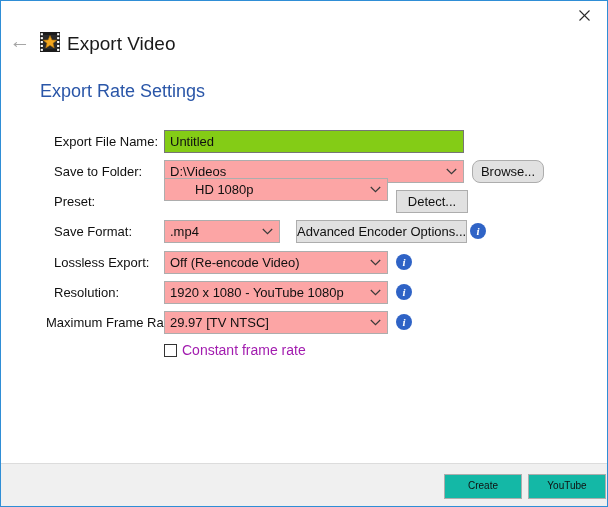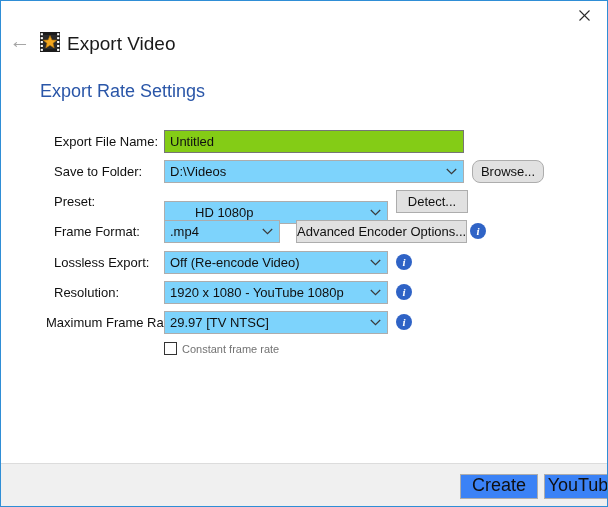--- a/index.html
+++ b/index.html
@@ -88,21 +88,21 @@
     color: #101010;
   }
   .textinput {
     background: #84cc16;
     border: 1px solid #767676;
     padding: 0 5px;
     height: 23px;
     line-height: 21px;
   }
   .combo {
-    background: #7dd3fc;
+    background: #fca5a5;
     border: 1px solid #adadad;
     height: 23px;
     line-height: 21px;
     padding: 0 22px 0 5px;
     overflow: hidden;
     white-space: nowrap;
     cursor: default;
   }
   .combo .chev {
     position: absolute;
@@ -148,43 +148,42 @@
     cursor: default;
   }
   #checkbox-box {
     width: 13px; height: 13px;
     box-sizing: border-box;
     border: 1px solid #333333;
     background: #ffffff;
     margin-right: 5px;
   }
   #checkbox-label {
-    font-size: 11px;
-    color: #737373;
+    font-size: 14px;
+    color: #a21caf;
     white-space: nowrap;
   }
 
   
   #footer {
     position: absolute;
     left: 0; bottom: 0;
     width: 606px;
     height: 42px;
     background: #f0f0f0;
     border-top: 1px solid #dcdcdc;
   }
   #footer .btn {
     position: absolute;
     top: 10px;
     width: 76px;
     height: 23px;
-    background: #3b82f6;
+    background: #14b8a6;
     border: 1px solid #adadad;
-    font-size: 18px;
-    margin-left: 16px;
+    font-size: 10px;
   }
   #create-button { left: 443px; }
   #cancel-button { left: 527px; }
 </style>
 </head>
 <body>
 
 <div id="window">
 
   <div id="titlebar">
@@ -231,31 +230,31 @@
     <span>D:\Videos</span>
     <span class="chev">
       <svg width="11" height="7" viewBox="0 0 11 7">
           <polyline points="0.8,1 5.5,5.6 10.2,1" fill="none" stroke="#3a3a3a" stroke-width="1.2"></polyline>
         </svg>
     </span>
   </div>
   <div class="ctrl btn" style="left:471px; top:159px; width:72px;border-radius:8px;">Browse...</div>
 
   <div class="row-label" style="left:53px; top:193px;">Preset:</div>
-  <div class="ctrl combo" style="left:163px; top:200px; width:224px;padding-left:30px;">
+  <div class="ctrl combo" style="left:163px; top:177px; width:224px;padding-left:30px;">
     <span>HD 1080p</span>
     <span class="chev">
       <svg width="11" height="7" viewBox="0 0 11 7">
           <polyline points="0.8,1 5.5,5.6 10.2,1" fill="none" stroke="#3a3a3a" stroke-width="1.2"></polyline>
         </svg>
     </span>
   </div>
   <div class="ctrl btn" style="left:395px; top:189px; width:72px;">Detect...</div>
 
-  <div class="row-label" style="left:53px; top:223px;">Frame Format:</div>
+  <div class="row-label" style="left:53px; top:223px;">Save Format:</div>
   <div class="ctrl combo" style="left:163px; top:219px; width:116px;">
     <span>.mp4</span>
     <span class="chev">
       <svg width="11" height="7" viewBox="0 0 11 7">
           <polyline points="0.8,1 5.5,5.6 10.2,1" fill="none" stroke="#3a3a3a" stroke-width="1.2"></polyline>
         </svg>
     </span>
   </div>
   <div class="ctrl btn" style="left:295px; top:219px; width:171px;">Advanced Encoder Options...</div>
   <div class="info-icon" style="left:469px; top:222px;">i</div>

